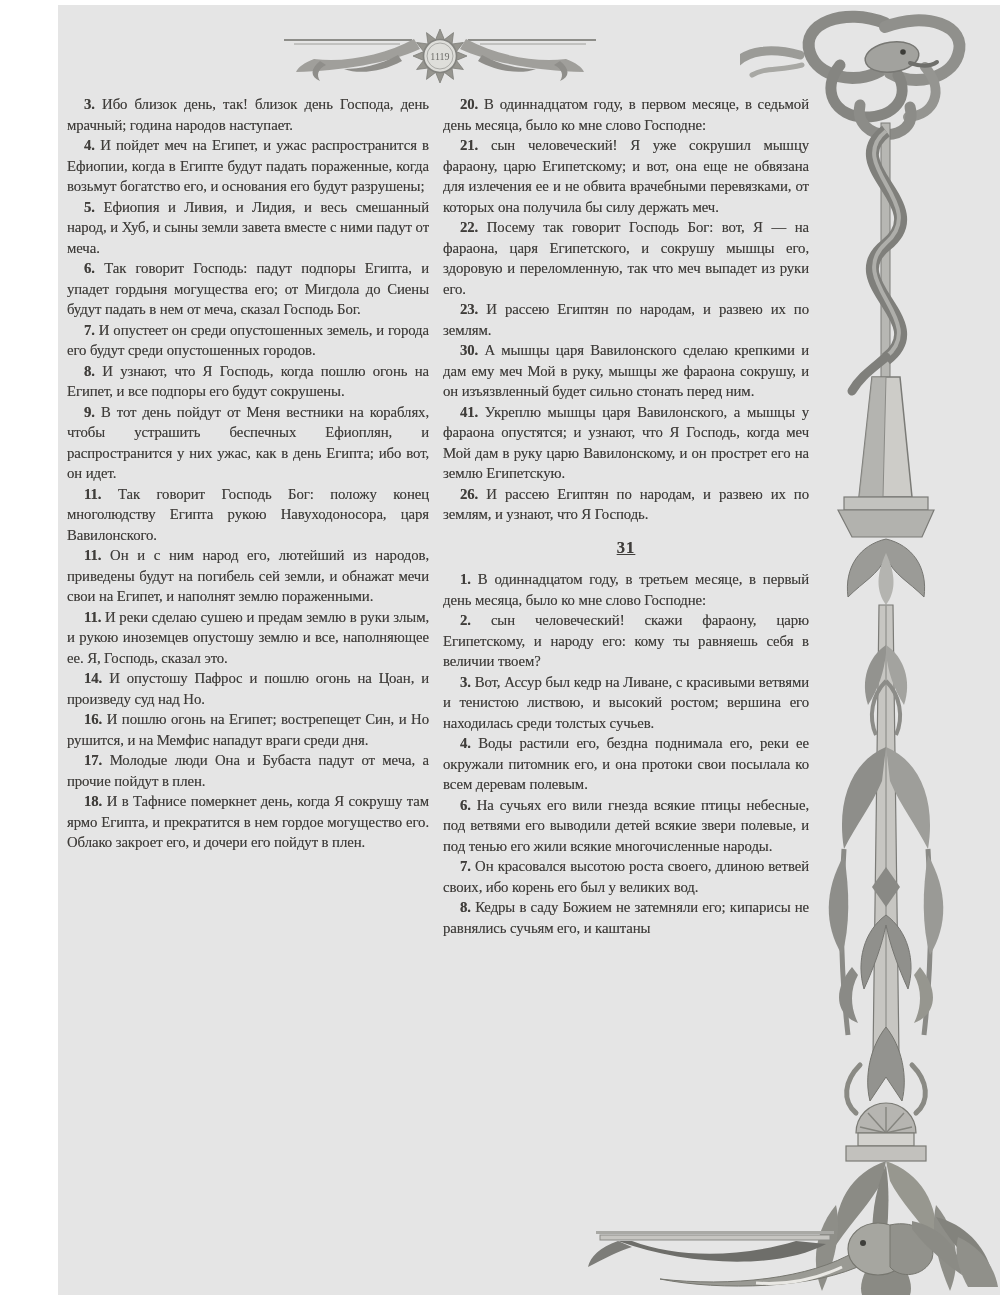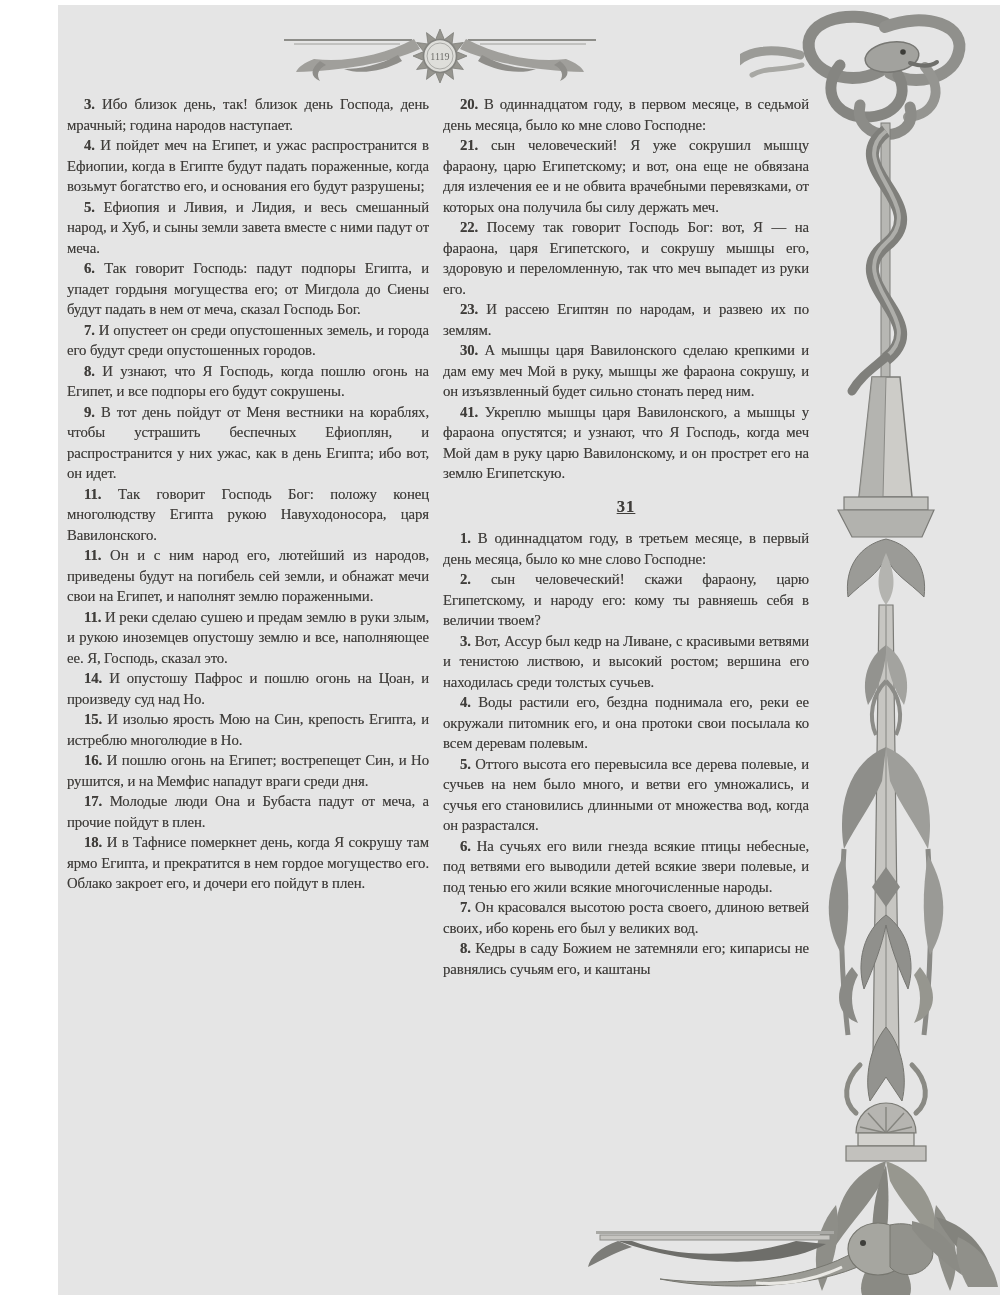--- a/index.html
+++ b/index.html
@@ -52,42 +52,41 @@
       <p class="verse"><span class="vnum">4.</span> И пойдет меч на Египет, и ужас распространится в Ефиопии, когда в Египте будут падать пораженные, когда возьмут богатство его, и основания его будут разрушены;</p>
       <p class="verse"><span class="vnum">5.</span> Ефиопия и Ливия, и Лидия, и весь смешанный народ, и Хуб, и сыны земли завета вместе с ними падут от меча.</p>
       <p class="verse"><span class="vnum">6.</span> Так говорит Господь: падут подпоры Египта, и упадет гордыня могущества его; от Мигдола до Сиены будут падать в нем от меча, сказал Господь Бог.</p>
       <p class="verse"><span class="vnum">7.</span> И опустеет он среди опустошенных земель, и города его будут среди опустошенных городов.</p>
       <p class="verse"><span class="vnum">8.</span> И узнают, что Я Господь, когда пошлю огонь на Египет, и все подпоры его будут сокрушены.</p>
       <p class="verse"><span class="vnum">9.</span> В тот день пойдут от Меня вестники на кораблях, чтобы устрашить беспечных Ефиоплян, и распространится у них ужас, как в день Египта; ибо вот, он идет.</p>
       <p class="verse"><span class="vnum">11.</span> Так говорит Господь Бог: положу конец многолюдству Египта рукою Навуходоносора, царя Вавилонского.</p>
       <p class="verse"><span class="vnum">11.</span> Он и с ним народ его, лютейший из народов, приведены будут на погибель сей земли, и обнажат мечи свои на Египет, и наполнят землю пораженными.</p>
       <p class="verse"><span class="vnum">11.</span> И реки сделаю сушею и предам землю в руки злым, и рукою иноземцев опустошу землю и все, наполняющее ее. Я, Господь, сказал это.</p>
       <p class="verse"><span class="vnum">14.</span> И опустошу Пафрос и пошлю огонь на Цоан, и произведу суд над Но.</p>
-      <p class="verse"><span class="vnum">15.</span> И изолью ярость Мою на Син, крепость Египта, и истреблю многолюдие в Но.</p>
       <p class="verse"><span class="vnum">16.</span> И пошлю огонь на Египет; вострепещет Син, и Но рушится, и на Мемфис нападут враги среди дня.</p>
       <p class="verse"><span class="vnum">17.</span> Молодые люди Она и Бубаста падут от меча, а прочие пойдут в плен.</p>
       <p class="verse"><span class="vnum">18.</span> И в Тафнисе померкнет день, когда Я сокрушу там ярмо Египта, и прекратится в нем гордое могущество его. Облако закроет его, и дочери его пойдут в плен.</p>
     </div>
 
   <div class="col col-right">
     <div>
         <p class="verse"><span class="vnum">20.</span> В одиннадцатом году, в первом месяце, в седьмой день месяца, было ко мне слово Господне:</p>
         <p class="verse"><span class="vnum">21.</span> сын человеческий! Я уже сокрушил мышцу фараону, царю Египетскому; и вот, она еще не обвязана для излечения ее и не обвита врачебными перевязками, от которых она получила бы силу держать меч.</p>
         <p class="verse"><span class="vnum">22.</span> Посему так говорит Господь Бог: вот, Я — на фараона, царя Египетского, и сокрушу мышцы его, здоровую и переломленную, так что меч выпадет из руки его.</p>
         <p class="verse"><span class="vnum">23.</span> И рассею Египтян по народам, и развею их по землям.</p>
         <p class="verse"><span class="vnum">30.</span> А мышцы царя Вавилонского сделаю крепкими и дам ему меч Мой в руку, мышцы же фараона сокрушу, и он изъязвленный будет сильно стонать перед ним.</p>
         <p class="verse"><span class="vnum">41.</span> Укреплю мышцы царя Вавилонского, а мышцы у фараона опустятся; и узнают, что Я Господь, когда меч Мой дам в руку царю Вавилонскому, и он прострет его на землю Египетскую.</p>
+        <p class="verse"><span class="vnum">26.</span> И рассею Египтян по народам, и развею их по землям, и узнают, что Я Господь.</p>
       </div>
     <p class="verse chapter-heading">31</p>
     <div>
         <p class="verse"><span class="vnum">1.</span> В одиннадцатом году, в третьем месяце, в первый день месяца, было ко мне слово Господне:</p>
         <p class="verse"><span class="vnum">2.</span> сын человеческий! скажи фараону, царю Египетскому, и народу его: кому ты равняешь себя в величии твоем?</p>
         <p class="verse"><span class="vnum">3.</span> Вот, Ассур был кедр на Ливане, с красивыми ветвями и тенистою листвою, и высокий ростом; вершина его находилась среди толстых сучьев.</p>
         <p class="verse"><span class="vnum">4.</span> Воды растили его, бездна поднимала его, реки ее окружали питомник его, и она протоки свои посылала ко всем деревам полевым.</p>
-        <p class="verse"><span class="vnum">5.</span> Оттого высота его перевысила все дерева полевые, и сучьев на нем было много, и ветви его умножались, и сучья его становились длинными от множества вод, когда он разрастался.</p>
         <p class="verse"><span class="vnum">6.</span> На сучьях его вили гнезда всякие птицы небесные, под ветвями его выводили детей всякие звери полевые, и под тенью его жили всякие многочисленные народы.</p>
         <p class="verse"><span class="vnum">7.</span> Он красовался высотою роста своего, длиною ветвей своих, ибо корень его был у великих вод.</p>
         <p class="verse"><span class="vnum">8.</span> Кедры в саду Божием не затемняли его; кипарисы не равнялись сучьям его, и каштаны</p>
       </div>
   </div>
 
   <svg class="right-ornament" width="260" height="1290" viewBox="0 0 260 1290">
     <g stroke-linecap="round" fill="none">
       <path d="M60,50 C30,42 8,46 -4,58" stroke="#9b9b97" stroke-width="9"></path>
       <path d="M62,60 C40,66 25,62 12,70" stroke="#a8a8a4" stroke-width="5"></path>

